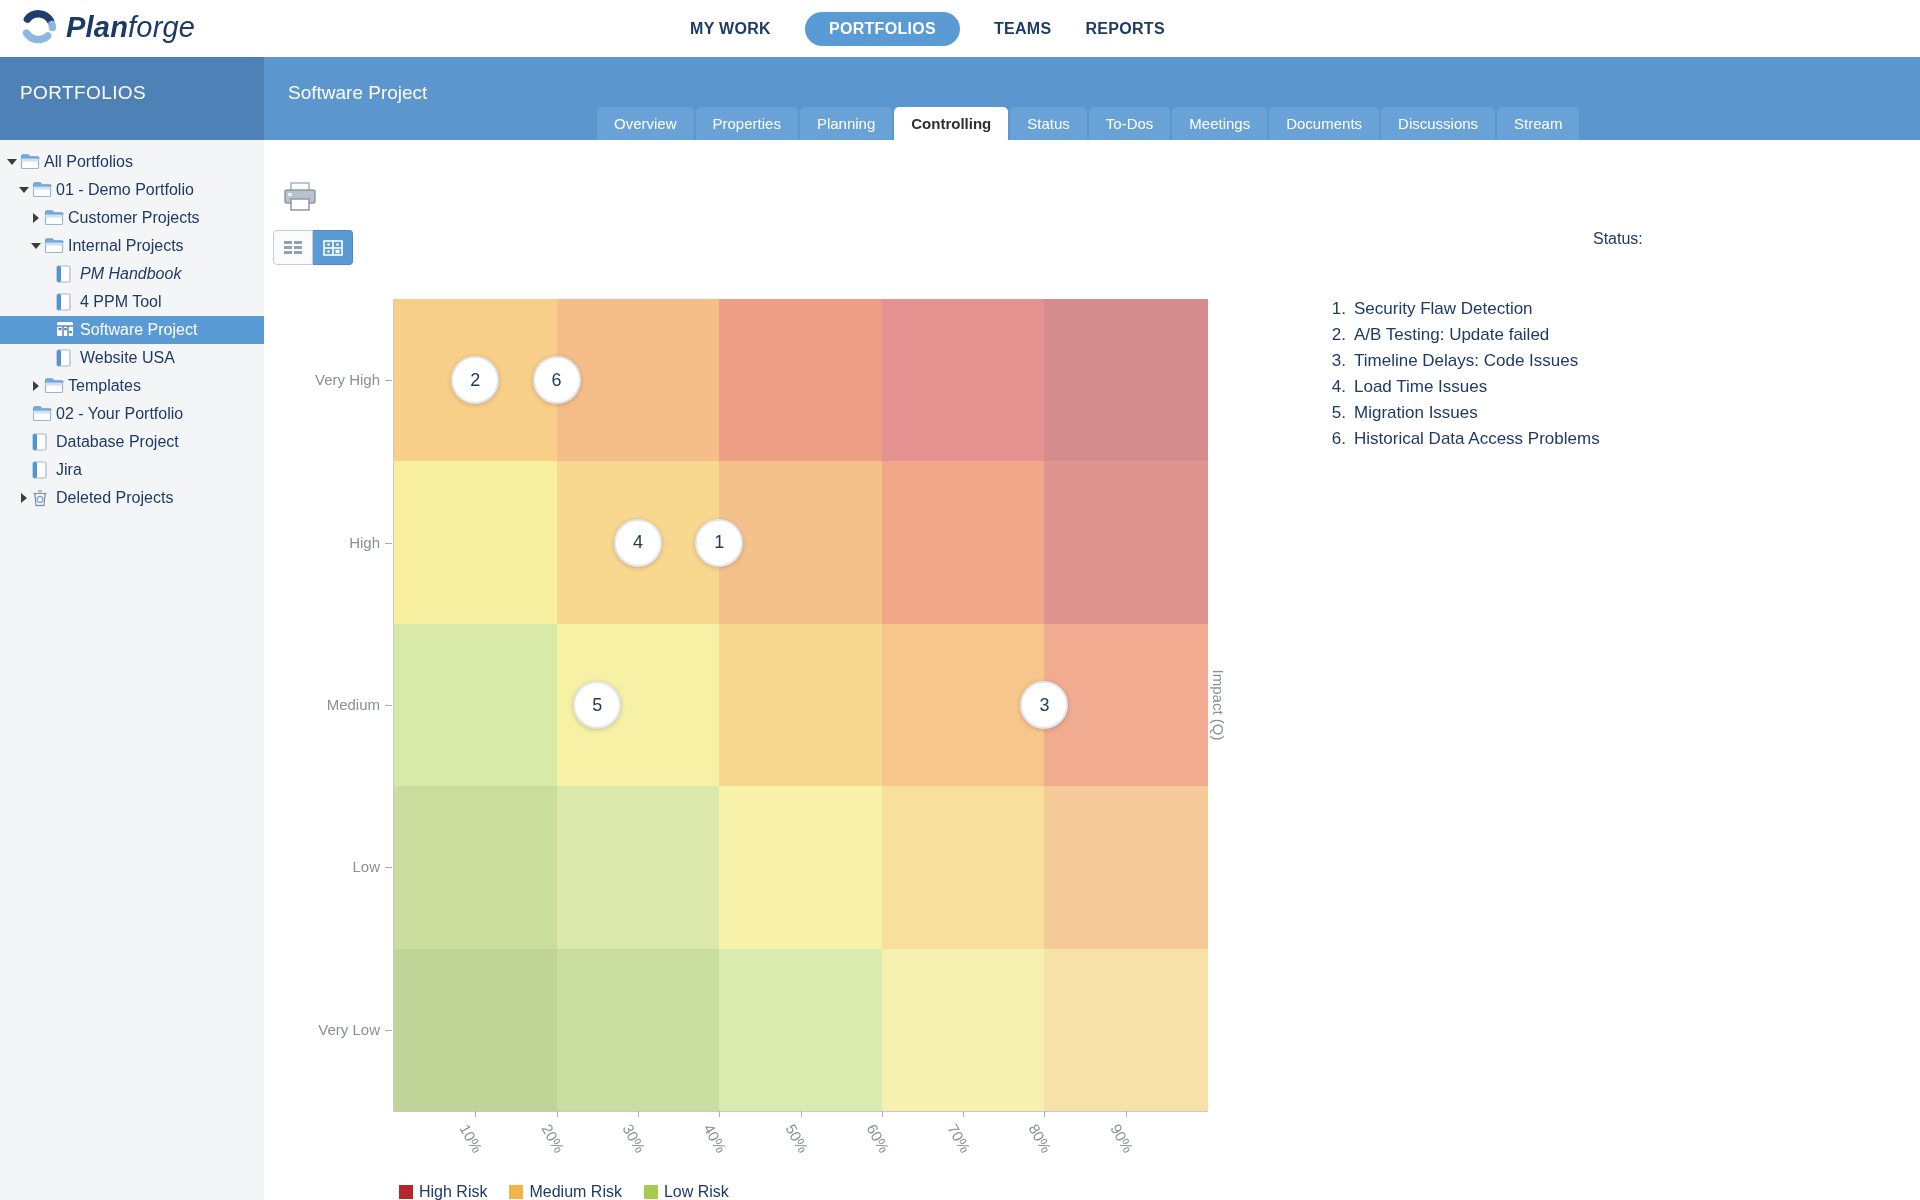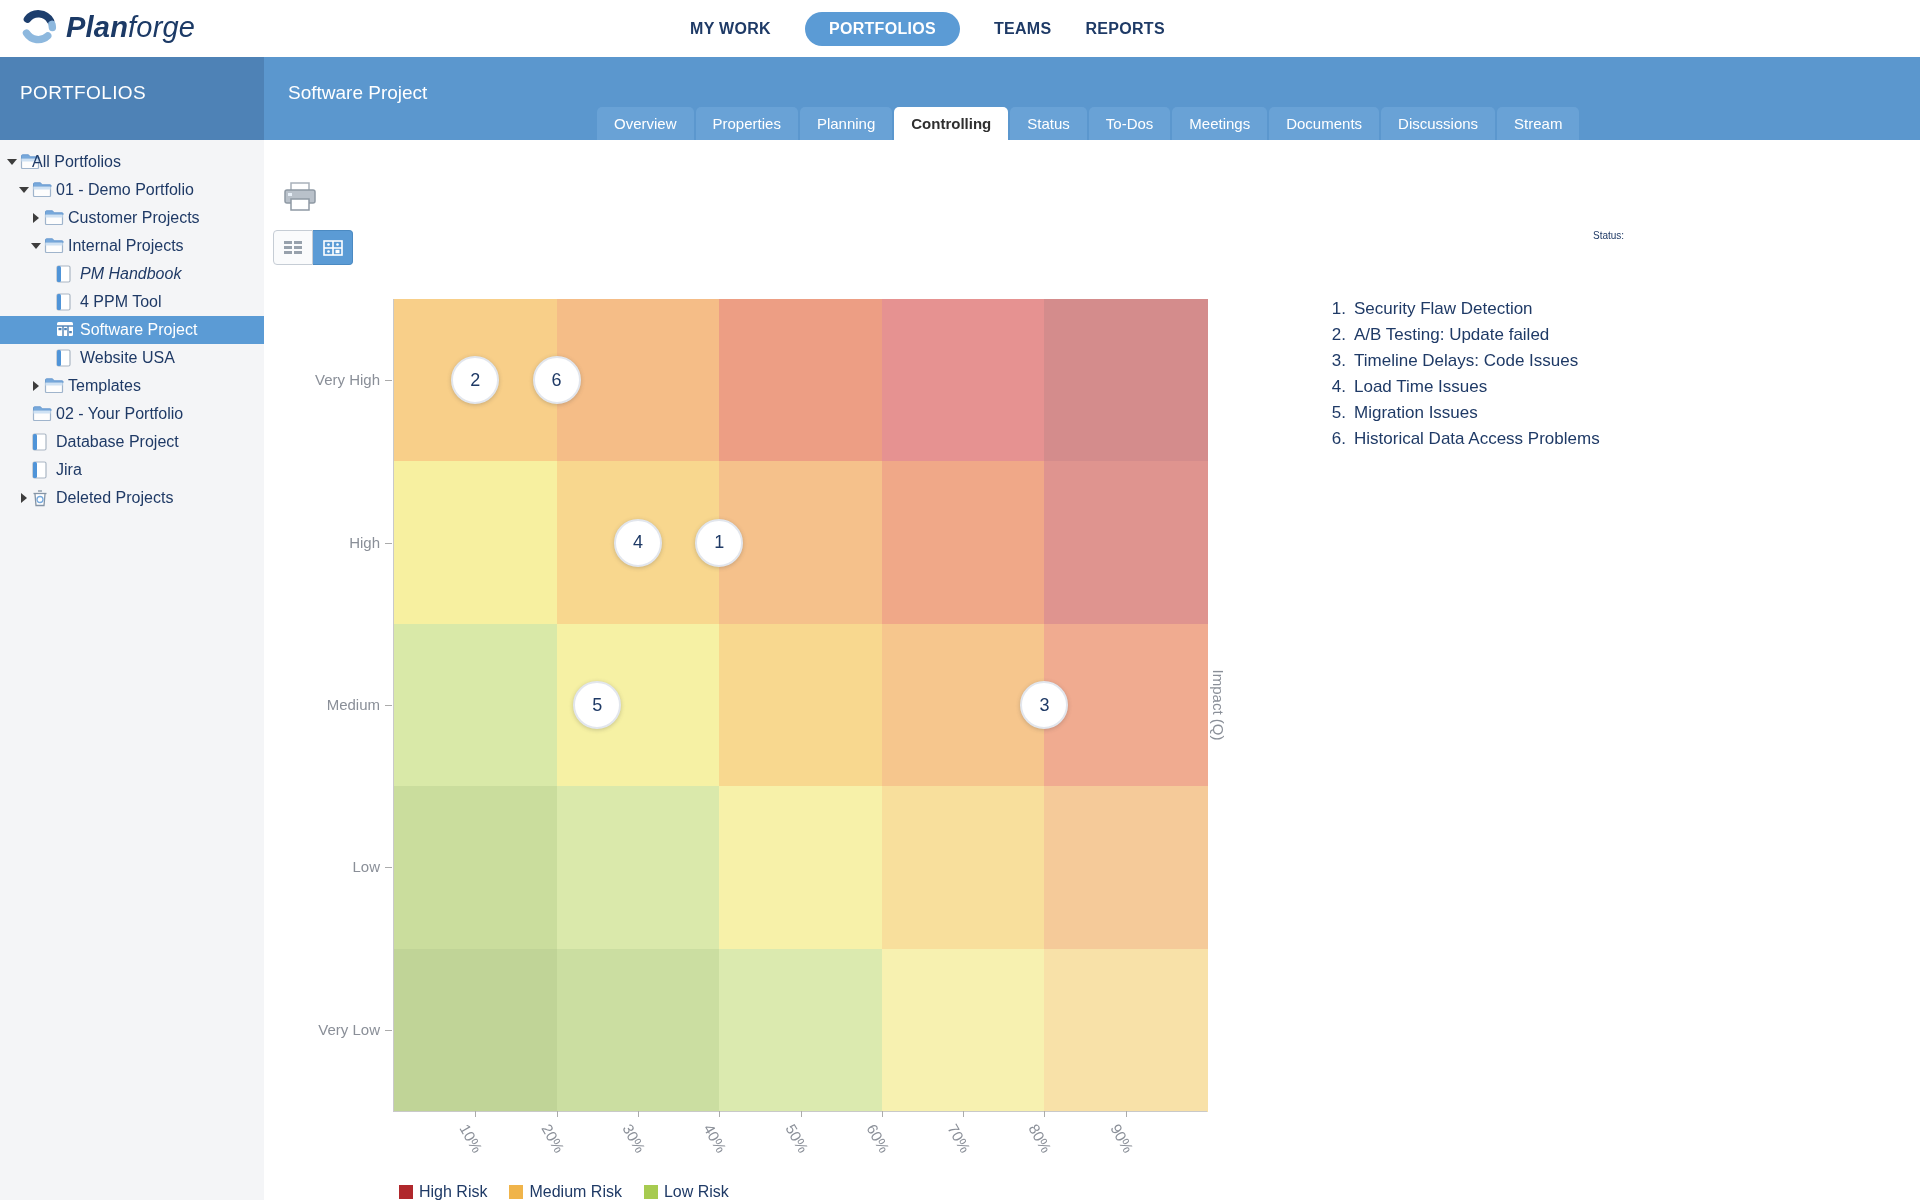--- a/index.html
+++ b/index.html
@@ -45,21 +45,21 @@
   .subtabs { position:absolute; left:294px; top:146px; display:flex; align-items:center; gap:27px; }
   .subtab { font-size:16px; color:#2d5f9e; cursor:pointer; padding:5px 0; white-space:nowrap; }
   .subtab.active { background:#5b9bd5; color:#fff; border-radius:15px; padding:5px 14px; }
   .print-btn { position:absolute; left:283px; top:182px; width:34px; height:30px; cursor:pointer; }
   .view-toggle { position:absolute; left:273px; top:230px; display:flex; }
   .vt-btn { width:40px; height:35px; display:flex; align-items:center; justify-content:center; border:1px solid #c6cdd5; background:#fafbfc; cursor:pointer; }
   .vt-btn:first-child { border-radius:4px 0 0 4px; }
   .vt-btn:last-child { border-radius:0 4px 4px 0; border-left:none; }
   .vt-btn.active { background:#5b9bd5; border-color:#4b8ac2; }
   .status-wrap { position:absolute; left:1593px; top:230px; display:flex; align-items:center; }
-  .status-label { font-size:10px; color:#1f3a66; margin-right:14px; }
+  .status-label { font-size:16px; color:#1f3a66; margin-right:14px; }
   .status-select { position:relative; width:258px; height:36px; background:#fff; border:1px solid #b6c2d2; border-radius:3px; cursor:pointer; }
   .status-value { position:absolute; left:10px; top:8px; font-size:16px; color:#1f3a66; }
   .select-btn { position:absolute; right:0; top:0; width:29px; height:34px; border-left:1px solid #c9d4e0; background:#f4f7fa; display:flex; align-items:center; justify-content:center; border-radius:0 3px 3px 0; }
   .select-arrow { width:0; height:0; border-left:5px solid transparent; border-right:5px solid transparent; border-top:6px solid #8b97a6; }
 
   
   .chart-title { position:absolute; left:394px; top:271px; width:813px; text-align:center; font-size:16px; color:#8a8f98; }
   .impact-label { position:absolute; left:1218px; top:705px; transform:translate(-50%,-50%) rotate(90deg); font-size:15px; color:#8a8f98; white-space:nowrap; }
   .cell { position:absolute; }
   .axis-line { position:absolute; background:#c9c9c9; }
@@ -125,21 +125,21 @@
     <div class="tree">
         <div class="tree-row">
           <span class="tree-arrow" style="left: 7px;">
             <span class="arr-down"></span>
           </span>
           <span class="tree-icon" style="left: 20px;"><svg width="20" height="16" viewBox="0 0 20 16">
               <path d="M1.5 5.5 h17 v9 a1 1 0 0 1-1 1 h-15 a1 1 0 0 1-1-1 z" fill="#fdfdfd" stroke="#9fb4cc" stroke-width="1.2"></path>
               <path d="M1.5 5 v-2.2 a1 1 0 0 1 1-1 h6 l1.6 2 h8 a1 1 0 0 1 1 1 v0.7 h-17.6 z" fill="#77a9dc" stroke="#6b9cd0" stroke-width="1"></path>
               <rect x="1.5" y="5.5" width="17" height="3" fill="#cfe2f4"></rect>
             </svg></span>
-          <span class="tree-label" style="left: 32px;">All Portfolios</span>
+          <span class="tree-label" style="left: 44px;">All Portfolios</span>
         </div>
         <div class="tree-row">
           <span class="tree-arrow" style="left: 19px;">
             <span class="arr-down"></span>
           </span>
           <span class="tree-icon" style="left: 32px;"><svg width="20" height="16" viewBox="0 0 20 16">
               <path d="M1.5 5.5 h17 v9 a1 1 0 0 1-1 1 h-15 a1 1 0 0 1-1-1 z" fill="#fdfdfd" stroke="#9fb4cc" stroke-width="1.2"></path>
               <path d="M1.5 5 v-2.2 a1 1 0 0 1 1-1 h6 l1.6 2 h8 a1 1 0 0 1 1 1 v0.7 h-17.6 z" fill="#77a9dc" stroke="#6b9cd0" stroke-width="1"></path>
               <rect x="1.5" y="5.5" width="17" height="3" fill="#cfe2f4"></rect>
             </svg></span>

